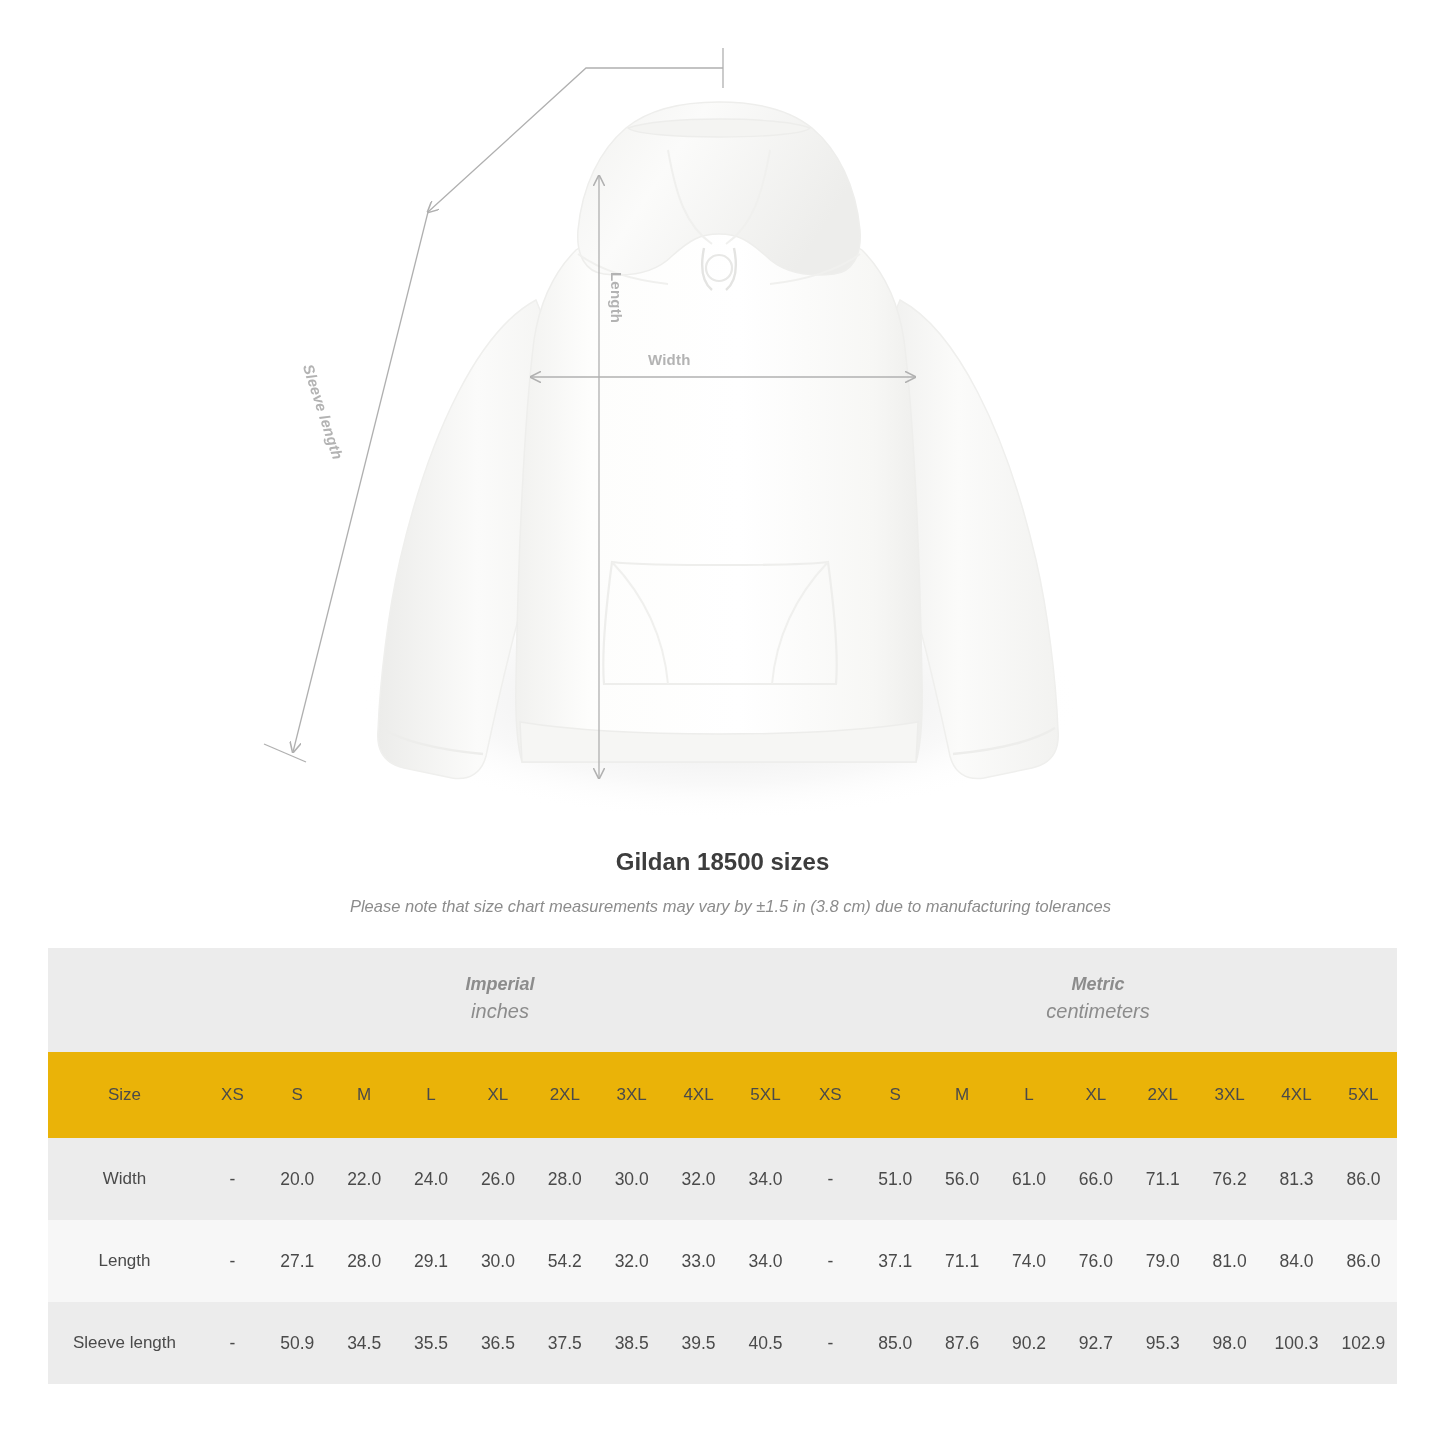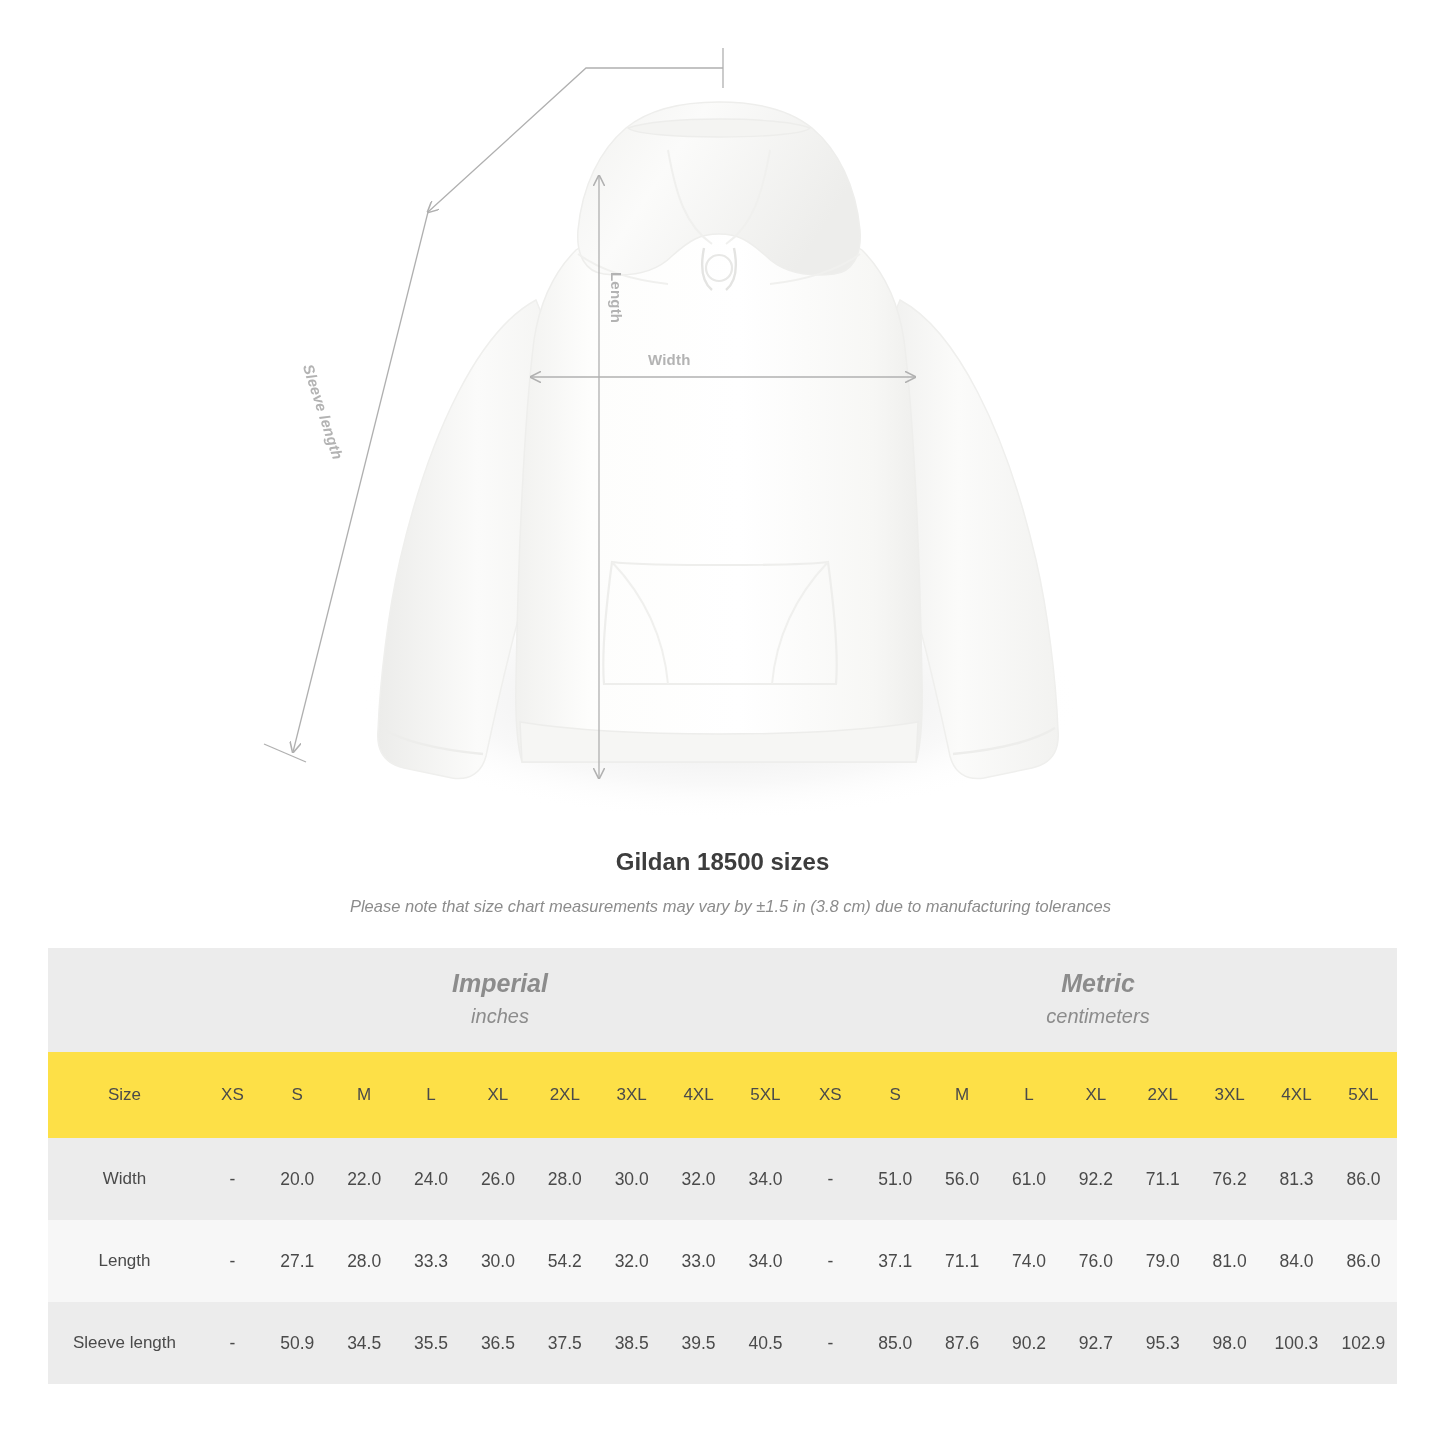--- a/index.html
+++ b/index.html
@@ -80,41 +80,41 @@
     text-align: center;
     vertical-align: middle;
     font-weight: normal;
   }
   .unit-head {
     height: 104px;
     background: #ececec;
     color: #8c8c8c;
   }
   .unit-head .unit-name {
-    font-size: 25px;
+    font-size: 18px;
     font-style: italic;
     font-weight: bold;
     line-height: 1.25;
   }
   .unit-head .unit-sub {
     font-size: 20px;
     font-style: italic;
     line-height: 1.6;
   }
   .row-head-cell {
     font-size: 17px;
     font-weight: bold;
     color: #4a4a4a;
     background: #ececec;
   }
   .col-head-cell {
     font-size: 17px;
     font-weight: bold;
     color: #4a4a4a;
-    background: #fde047;
+    background: #eab308;
   }
   tr.hdr-row td { height: 86px; }
   tr.data-row td { height: 82px; }
   tr.band-a td { background: #ececec; }
   tr.band-b td { background: #f7f7f7; }
   tr.band-a td.row-head-cell { background: #ececec; }
   tr.band-b td.row-head-cell { background: #f7f7f7; }
   .val {
     font-size: 17.5px;
     color: #4a4a4a;
@@ -284,33 +284,33 @@
         <td class="val">24.0</td>
         <td class="val">26.0</td>
         <td class="val">28.0</td>
         <td class="val">30.0</td>
         <td class="val">32.0</td>
         <td class="val">34.0</td>
         <td class="val">-</td>
         <td class="val">51.0</td>
         <td class="val">56.0</td>
         <td class="val">61.0</td>
-        <td class="val">92.2</td>
+        <td class="val">66.0</td>
         <td class="val">71.1</td>
         <td class="val">76.2</td>
         <td class="val">81.3</td>
         <td class="val">86.0</td>
       </tr>
 
       <tr class="data-row band-b">
         <td class="row-head-cell">Length</td>
         <td class="val">-</td>
         <td class="val">27.1</td>
         <td class="val">28.0</td>
-        <td class="val">33.3</td>
+        <td class="val">29.1</td>
         <td class="val">30.0</td>
         <td class="val">54.2</td>
         <td class="val">32.0</td>
         <td class="val">33.0</td>
         <td class="val">34.0</td>
         <td class="val">-</td>
         <td class="val">37.1</td>
         <td class="val">71.1</td>
         <td class="val">74.0</td>
         <td class="val">76.0</td>

